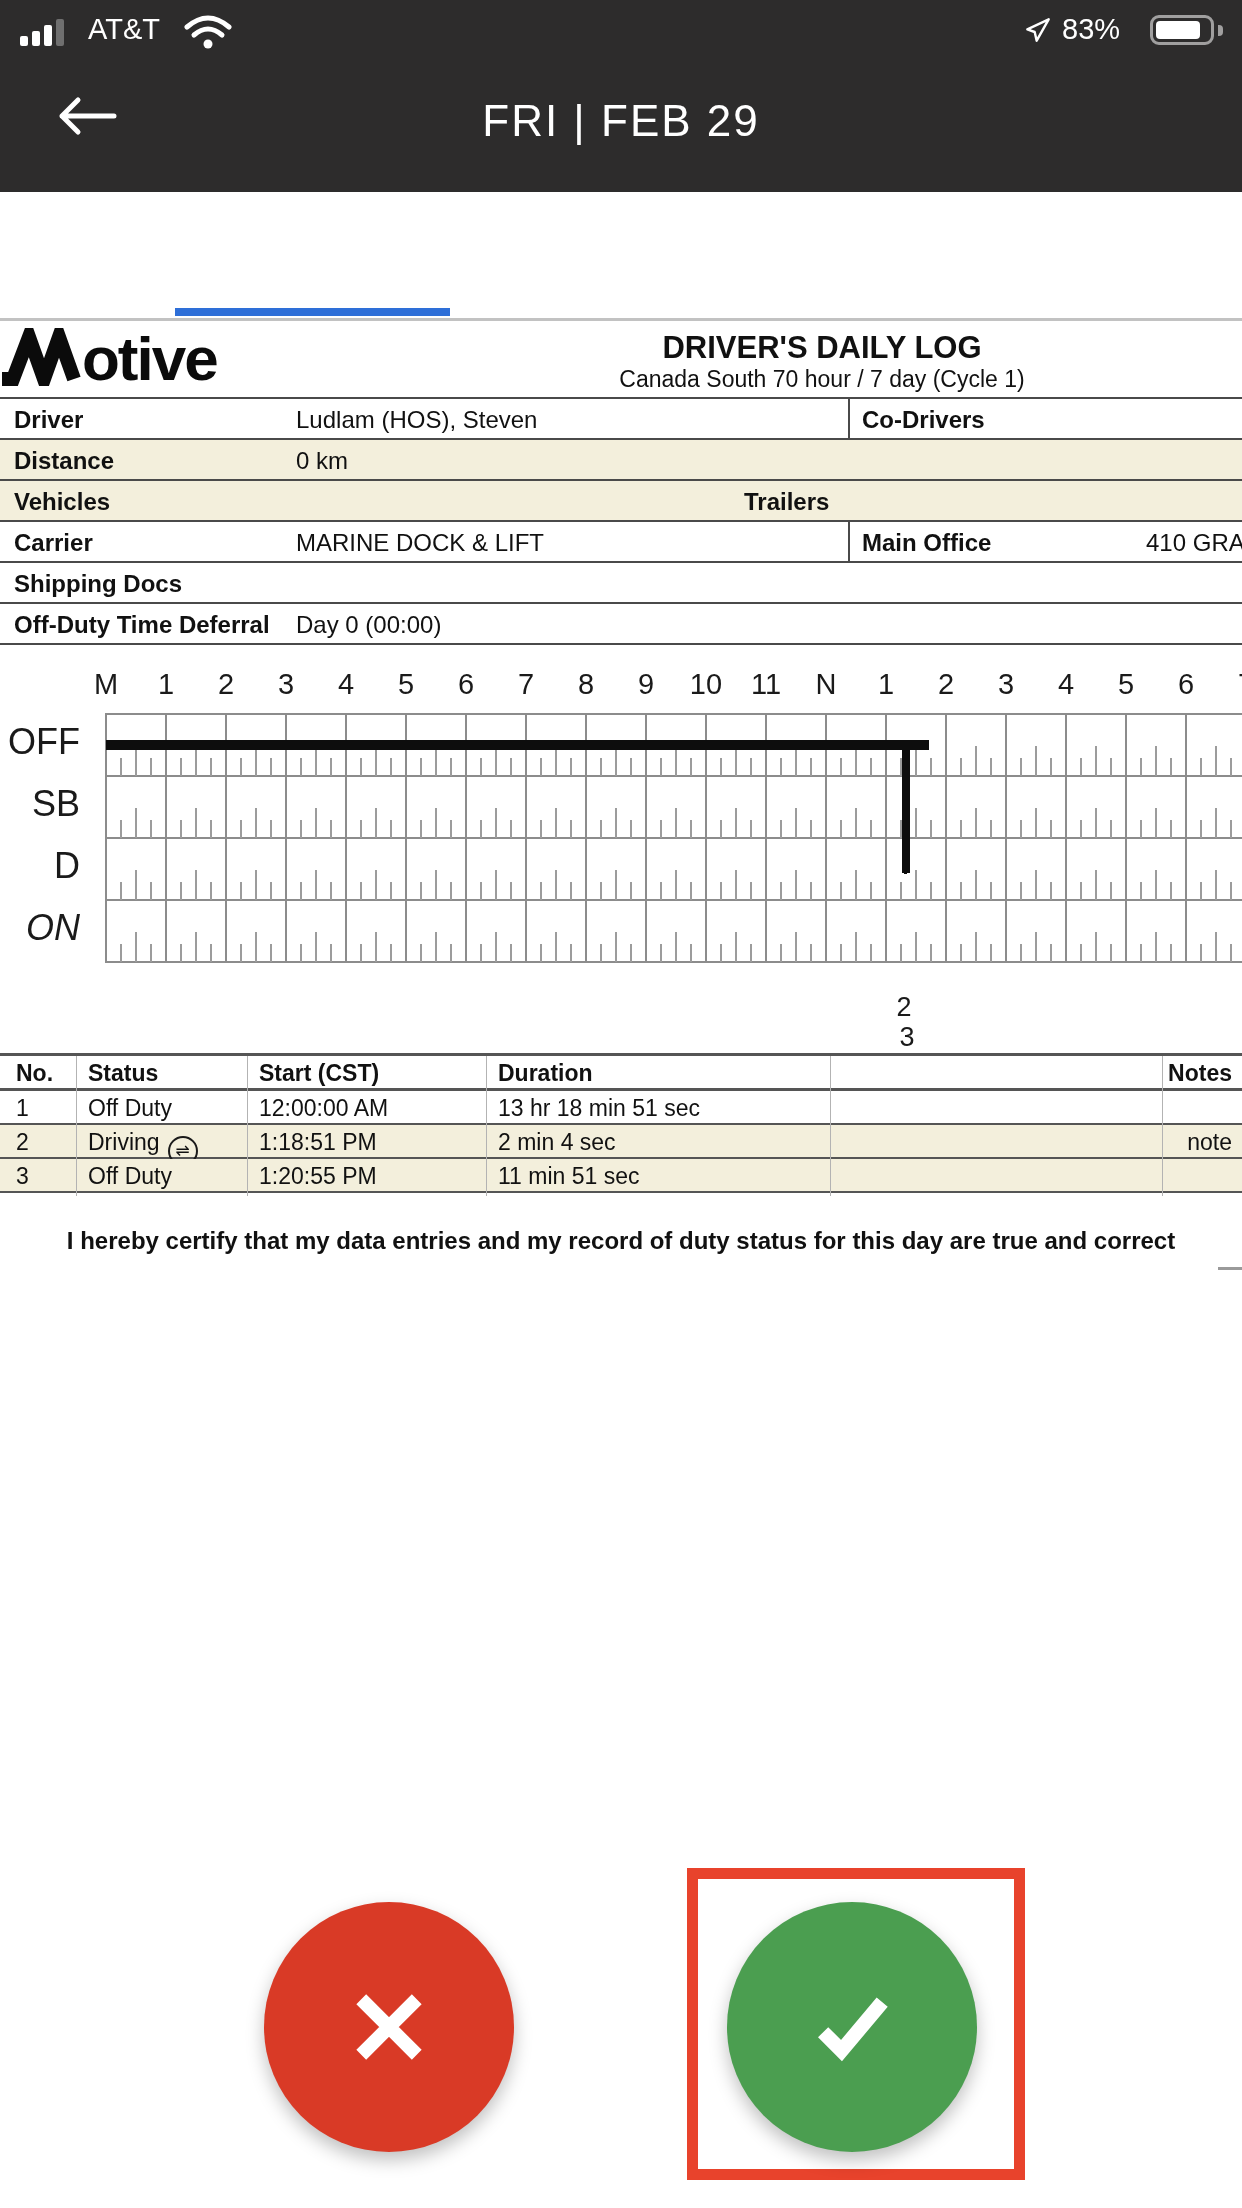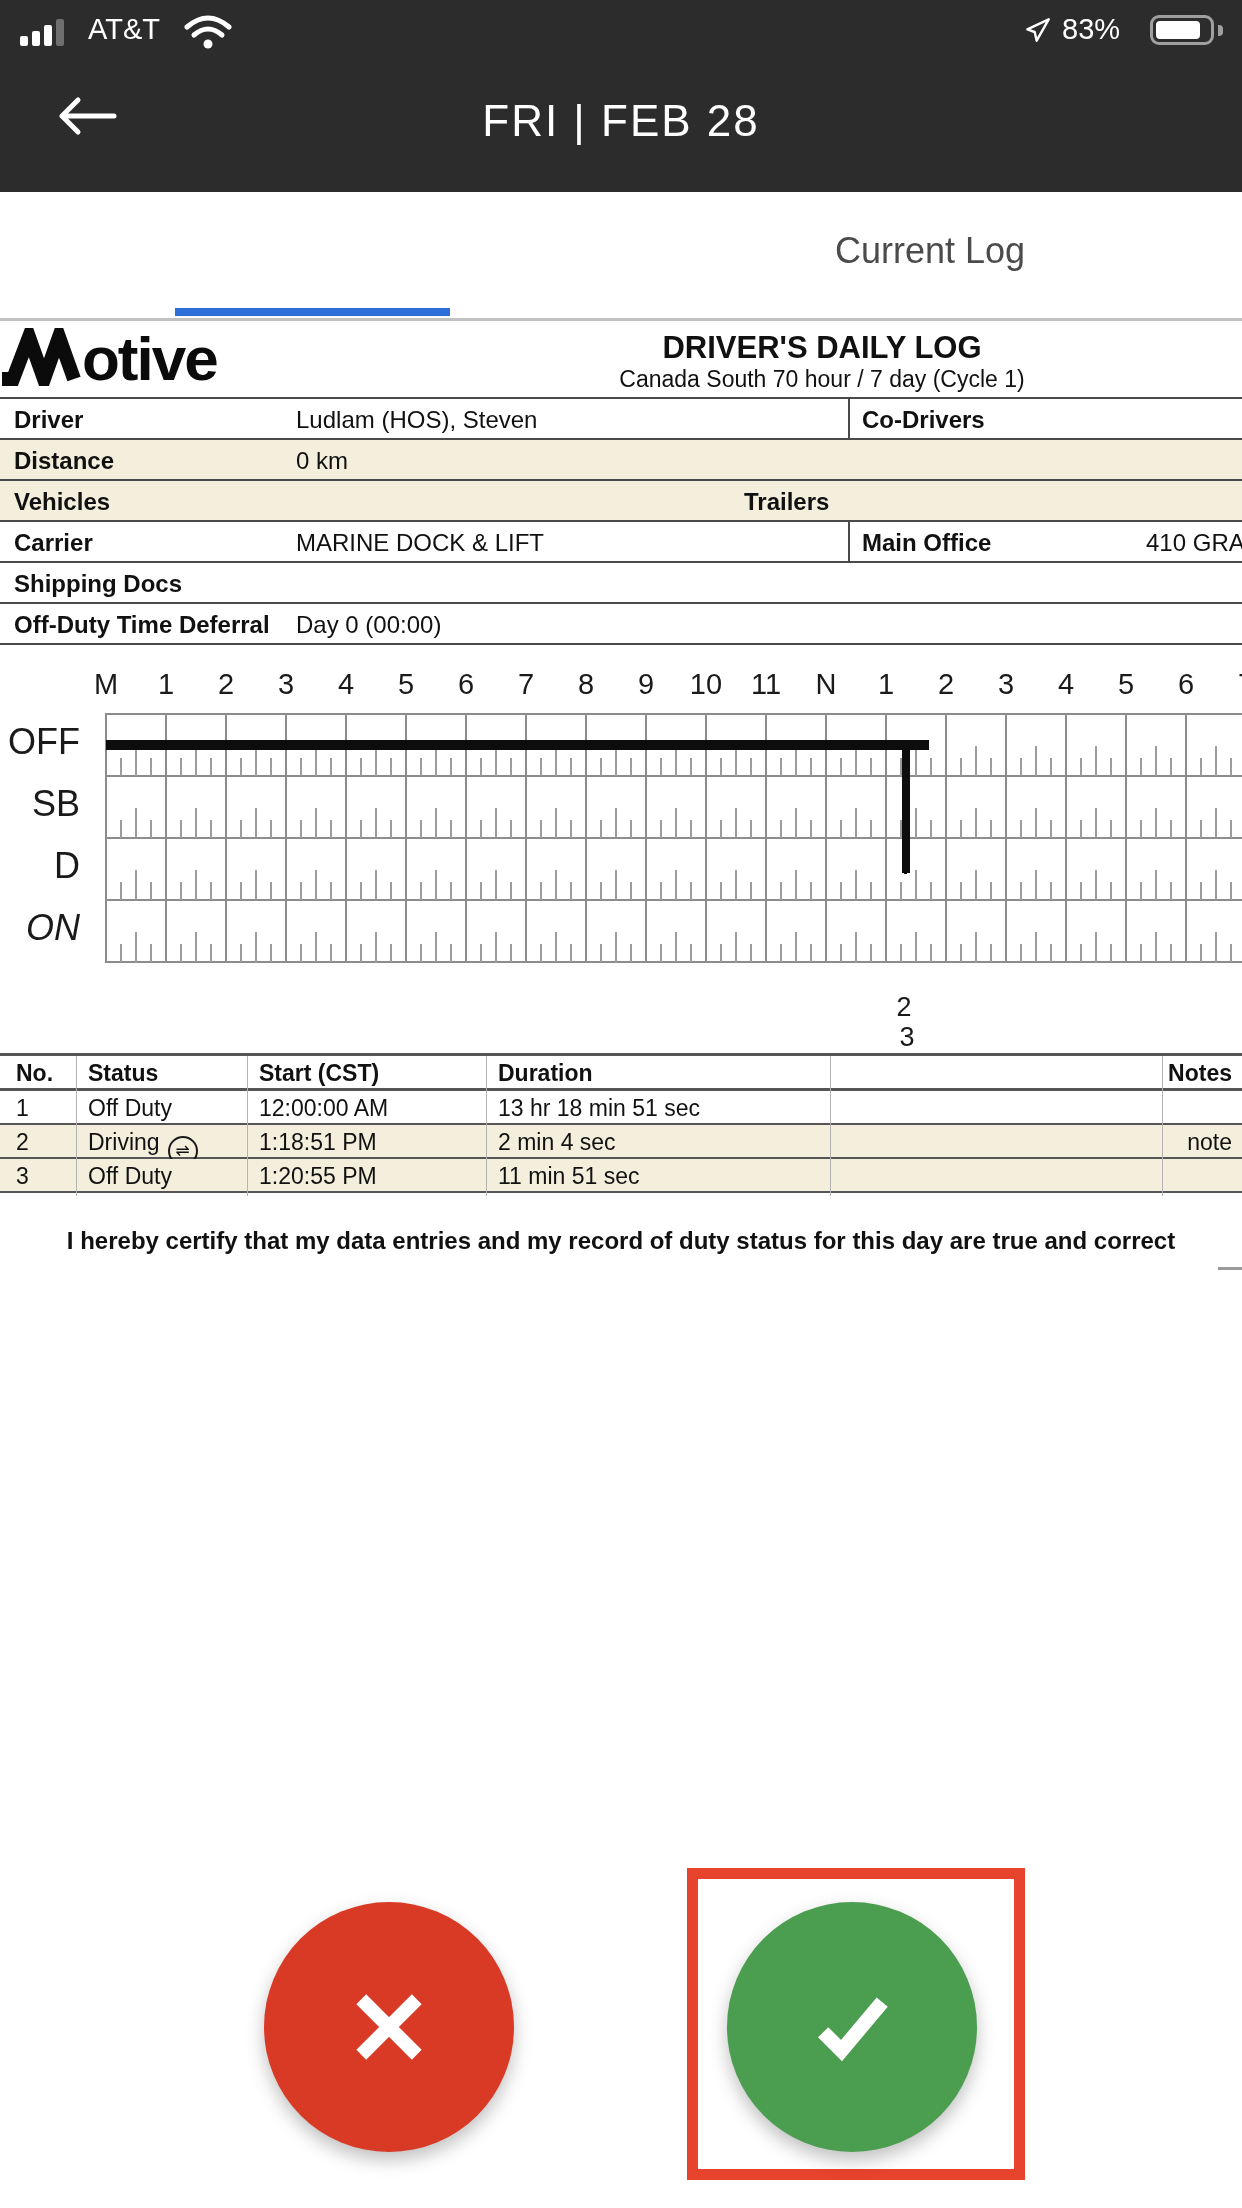--- a/index.html
+++ b/index.html
@@ -92,25 +92,24 @@
   <div class="batt-outline">
       <div class="batt-fill"></div>
     </div>
   <div class="batt-nub"></div>
 
   <div class="back-btn">
     <svg width="70" height="48" viewBox="0 0 70 48">
       <path d="M64,24 L12,24 M28,8 L12,24 L28,40" fill="none" stroke="#fff" stroke-width="5" stroke-linecap="round" stroke-linejoin="round"></path>
     </svg>
   </div>
-  <div class="nav-title">FRI | FEB 28</div>
+  <div class="nav-title">FRI | FEB 29</div>
 </div>
 
 <div class="tabbar">
-  <div class="tab" id="tab-current" style="left: 720px; color: rgb(75, 75, 75);">Current Log</div>
   <div class="tab-underline" id="tab-underline" style="background: rgb(46, 111, 216);"></div>
   <div class="tab-hairline"></div>
 </div>
 
 <div class="doc">
   <div class="doc-inner">
     <svg class="logo" width="265" height="58" viewBox="0 0 265 58">
       <path d="M0,51 L11,51 L27,9 L42,51 L57,9 L72,51" fill="none" stroke="#0b0b0b" stroke-width="14" stroke-linejoin="miter"></path>
       <text x="80" y="52" font-family="Liberation Sans, sans-serif" font-size="62" font-weight="bold" letter-spacing="-2" fill="#0b0b0b">otive</text>
     </svg>

